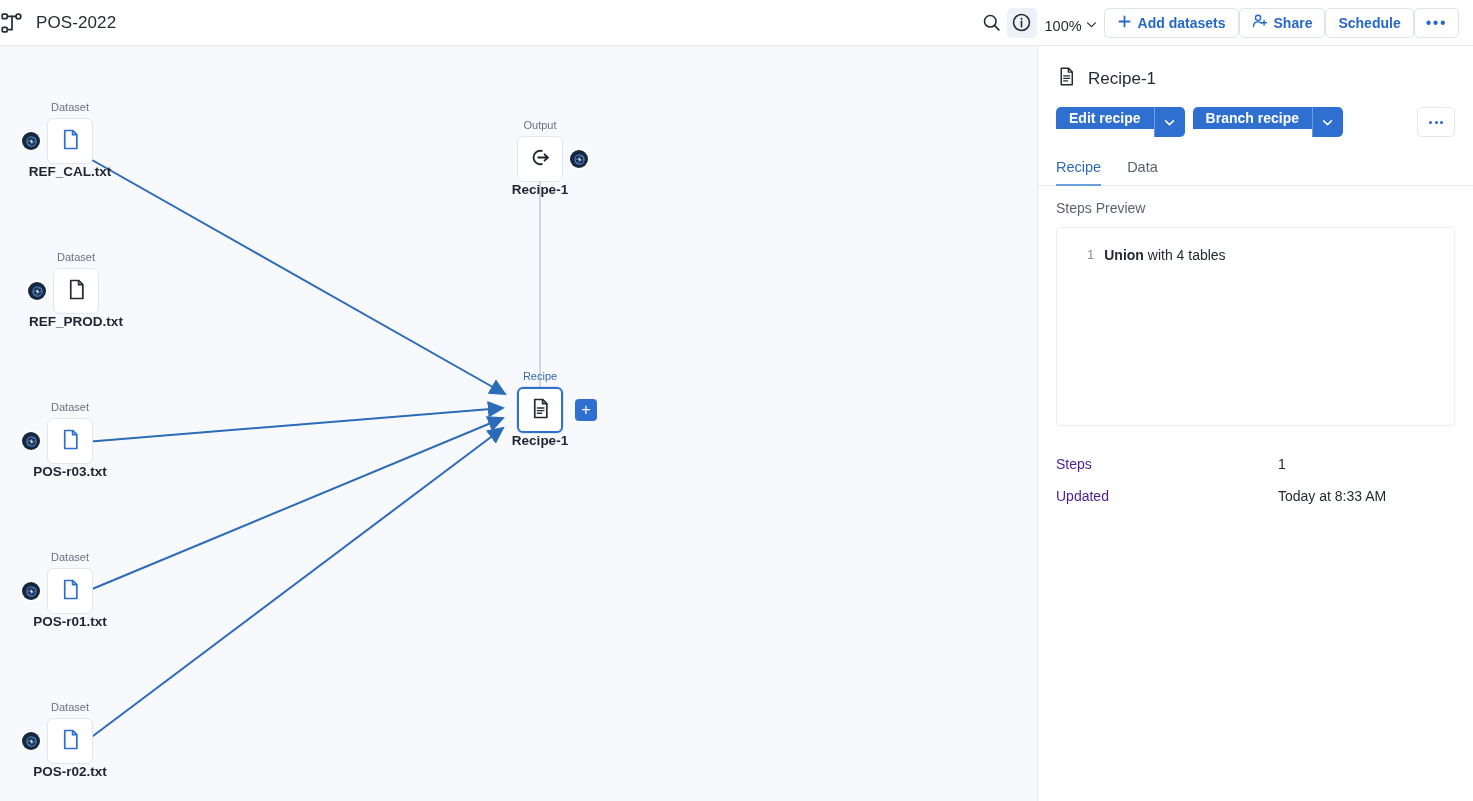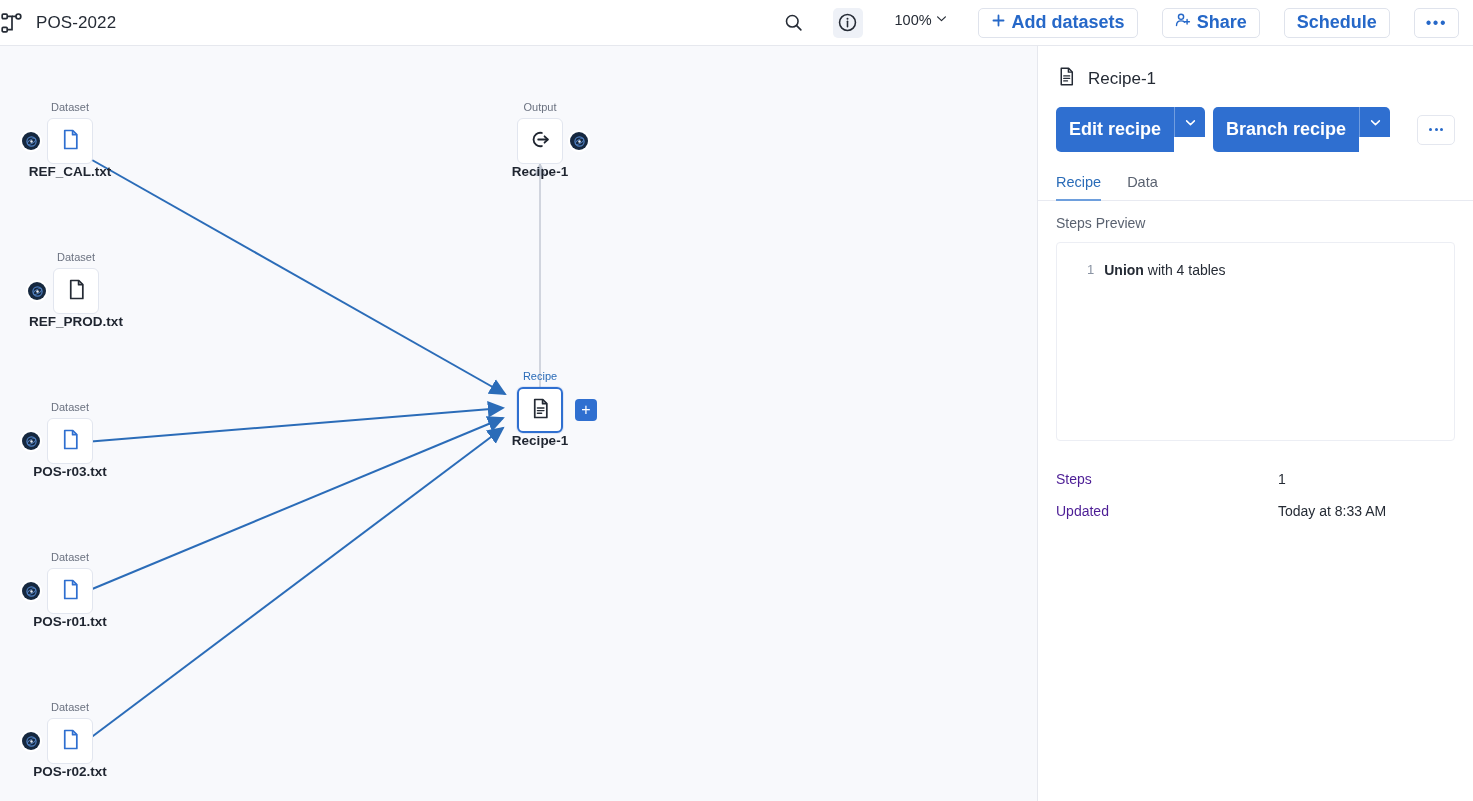--- a/index.html
+++ b/index.html
@@ -41,22 +41,22 @@
   .flow-icon { width: 24px; height: 24px; display: block; }
   .flow-title {
     font-size: 17px;
     color: #252b35;
     letter-spacing: .1px;
     white-space: nowrap;
   }
   .topbar-right {
     margin-left: auto;
     display: flex;
-    align-items: flex-start;
-    gap: 24px;
+    align-items: flex-end;
+    gap: 0;
     padding-right: 14px;
   }
   .icon-btn {
     width: 30px; height: 30px;
     border-radius: 5px;
     display: flex; align-items: center; justify-content: center;
     background: transparent;
     border: none;
     cursor: pointer;
     padding: 0;
@@ -76,21 +76,21 @@
   .tb-btn {
     display: flex;
     align-items: center;
     gap: 6px;
     height: 30px;
     padding: 0 12px;
     border: 1px solid #dfe3ec;
     border-radius: 5px;
     background: #ffffff;
     color: #2668c8;
-    font-size: 18px;
+    font-size: 14px;
     font-weight: 700;
     font-family: "Liberation Sans", sans-serif;
     cursor: pointer;
     white-space: nowrap;
     box-sizing: border-box;
   }
   .tb-btn.dots { padding: 0 11px; font-weight: 400; letter-spacing: 1.5px; font-size: 16px; }
 
   
   .canvas {
@@ -204,24 +204,24 @@
     gap: 8px;
   }
   .split {
     display: flex;
     border-radius: 5px;
     overflow: hidden;
   }
   .split .main {
     background: #2f6fd0;
     color: #ffffff;
-    font-size: 18px;
+    font-size: 14px;
     font-weight: 700;
     padding: 0 13px;
-    height: 45px;
+    height: 22px;
     display: flex; align-items: center;
     border: none;
     cursor: pointer;
     font-family: "Liberation Sans", sans-serif;
     white-space: nowrap;
   }
   .split .caret {
     background: #2f6fd0;
     width: 30px; height: 30px;
     display: flex; align-items: center; justify-content: center;
@@ -493,21 +493,21 @@
             <svg viewBox="0 0 24 24" width="23" height="23">
                 <path d="M6 2.6 H14.4 L18.6 6.8 V21.4 H6 Z" fill="none" stroke="#2f6fd0" stroke-width="1.8" stroke-linejoin="round"></path>
                 <path d="M14.2 2.8 V7 H18.4" fill="none" stroke="#2f6fd0" stroke-width="1.8" stroke-linejoin="round"></path>
               </svg>
           </span>
         </div>
       </div>
       <div class="node-label">POS-r02.txt</div>
     </div>
 
-    <div class="node" style="left:480px; top:54px;">
+    <div class="node" style="left:480px; top:72px;">
       <div class="node-kind">Output</div>
       <div class="node-box-wrap">
         <div class="node-box">
           <span>
             <svg viewBox="0 0 24 24" width="23" height="23">
               <path d="M13.4 5.2 A7 7 0 1 0 13.4 18.8" fill="none" stroke="#1f2530" stroke-width="1.9" stroke-linecap="round"></path>
               <path d="M9.6 12 H19.4" stroke="#1f2530" stroke-width="1.9" stroke-linecap="round"></path>
               <path d="M16.2 8.7 L19.6 12 L16.2 15.3" fill="none" stroke="#1f2530" stroke-width="1.9" stroke-linecap="round" stroke-linejoin="round"></path>
             </svg>
           </span>

